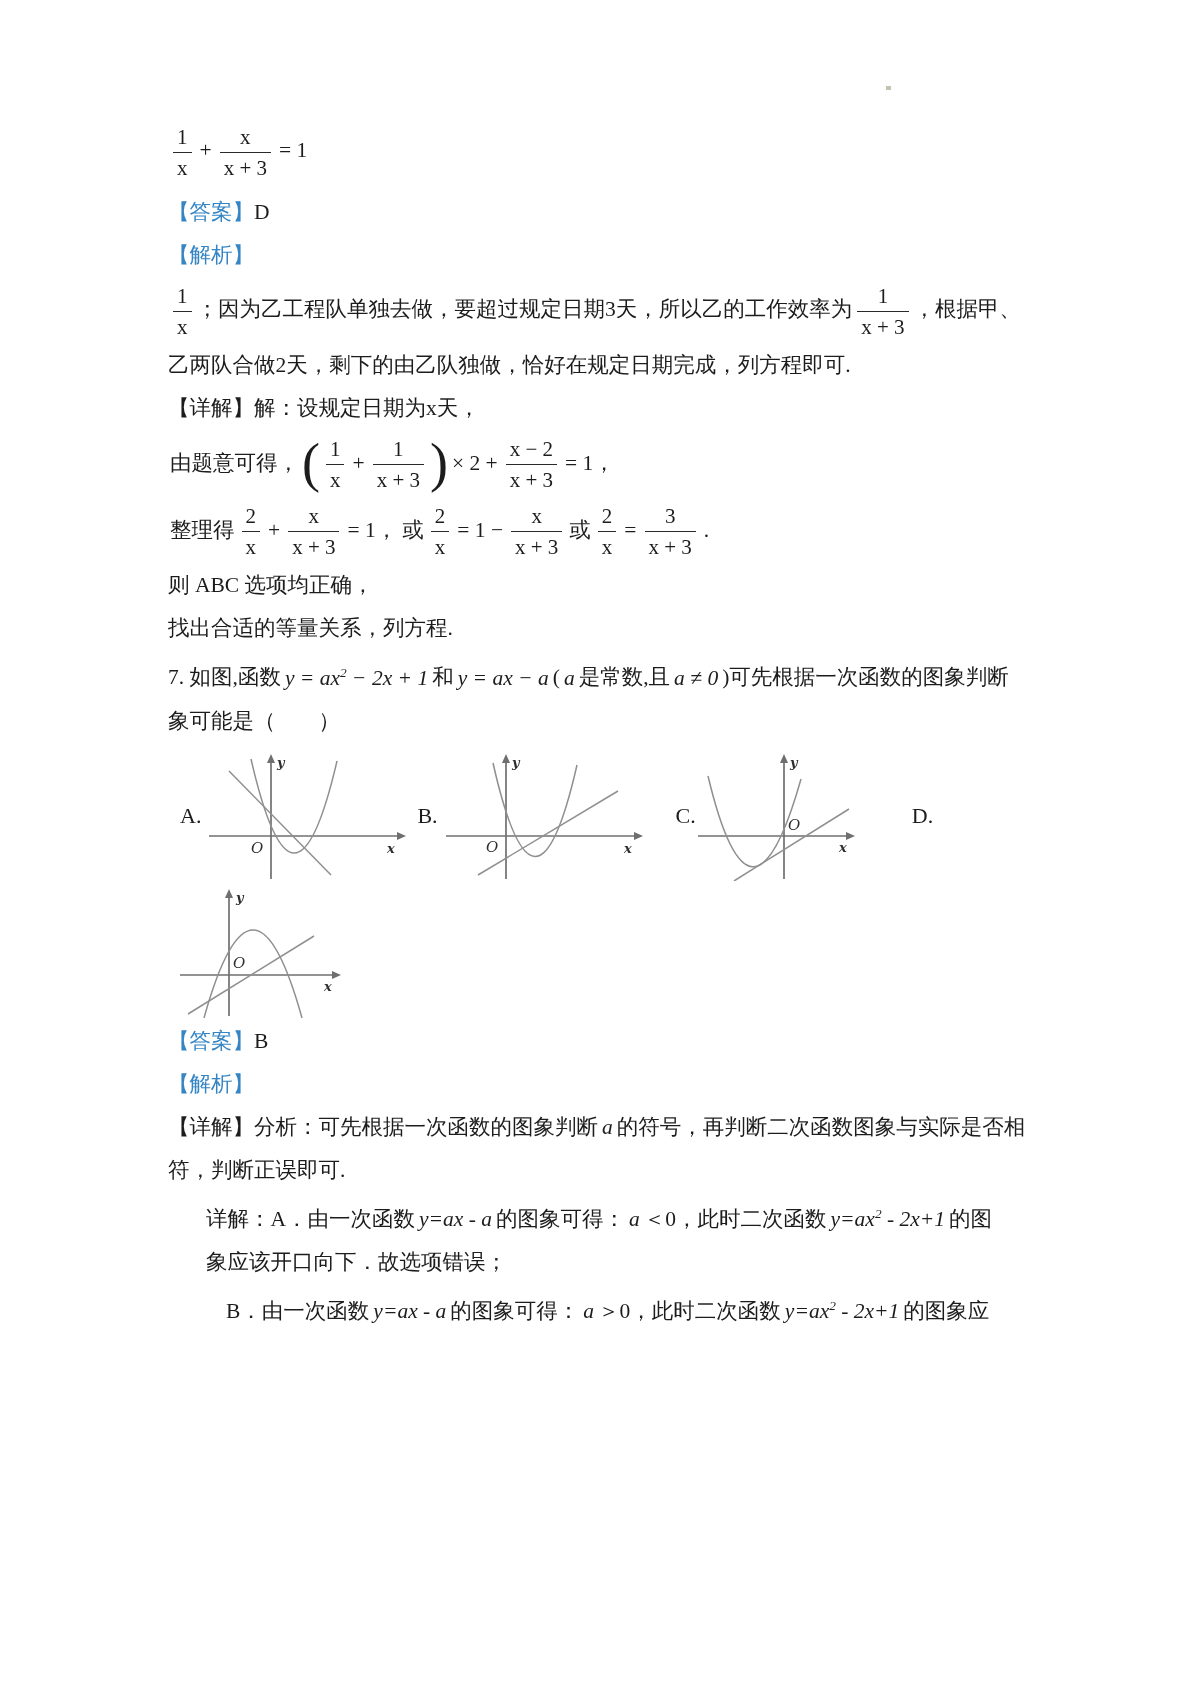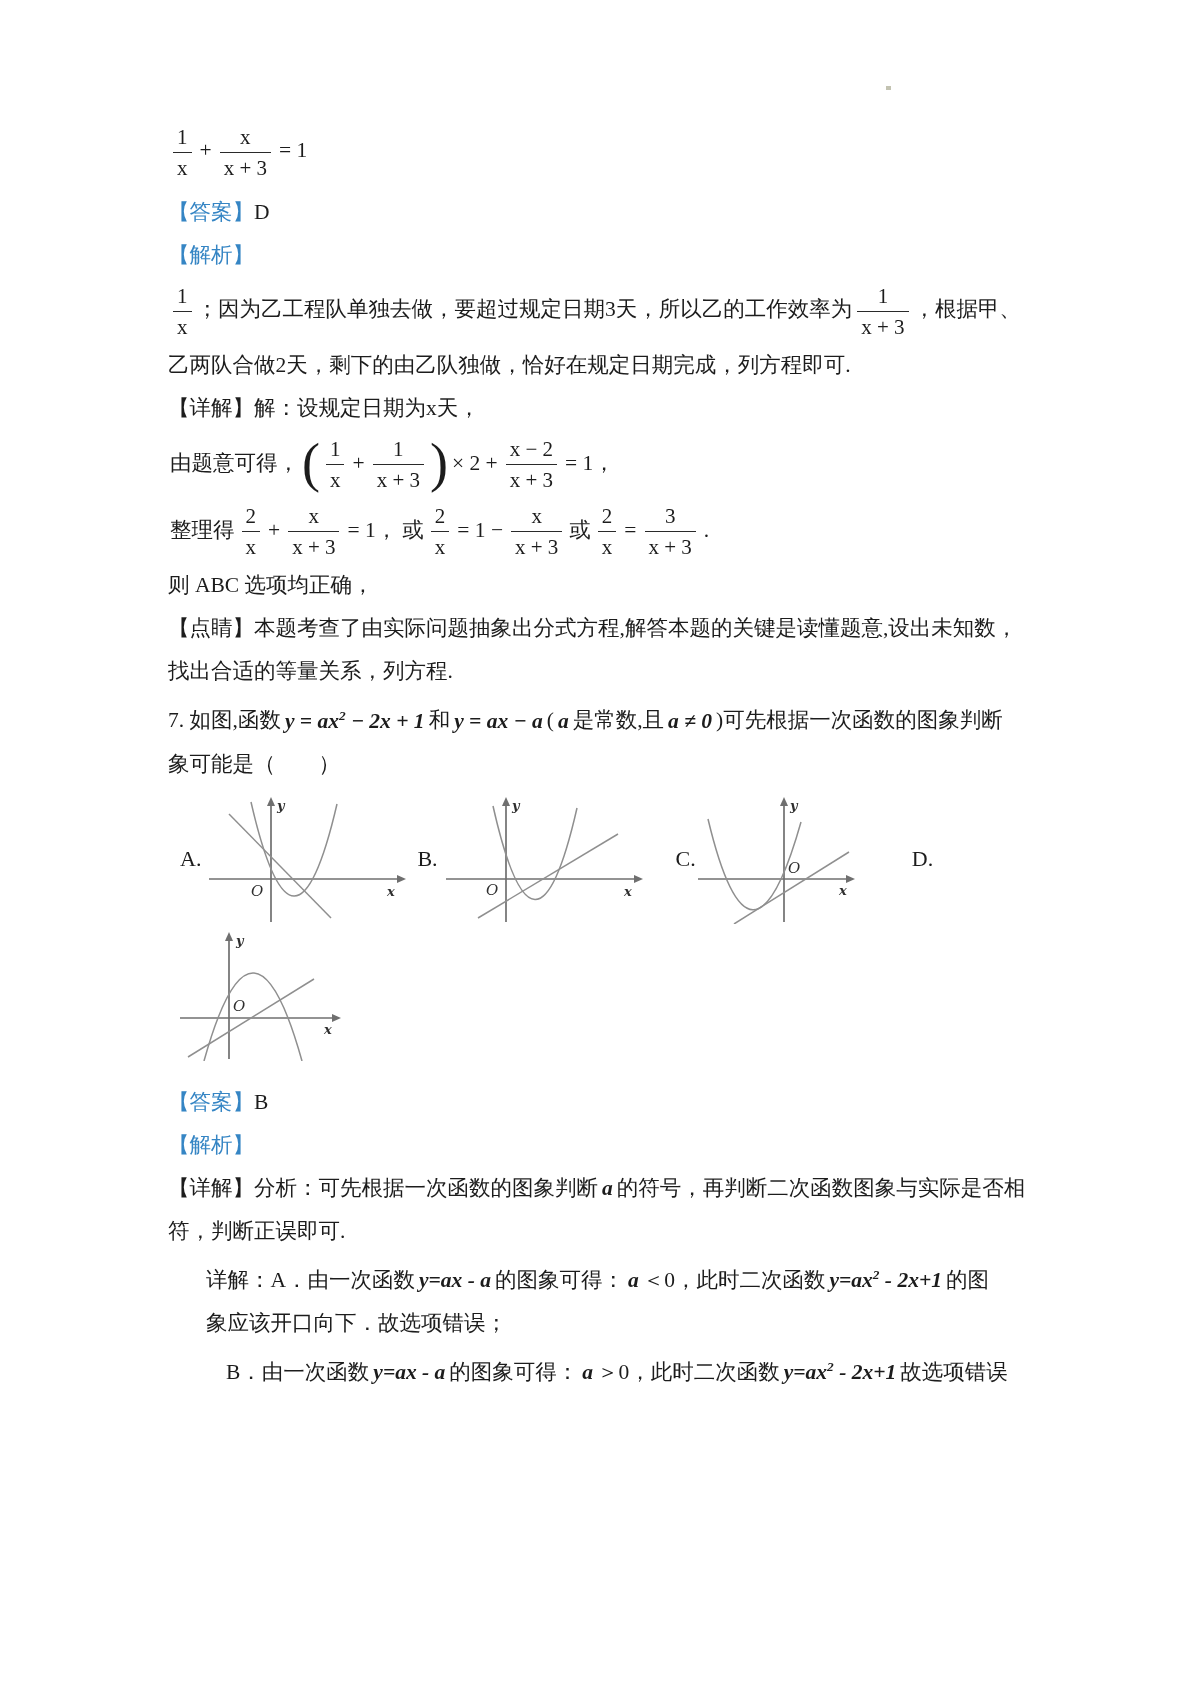--- a/index.html
+++ b/index.html
@@ -18,38 +18,38 @@
   .blue{color:var(--accent-blue);text-align:center;}
   
   .frac{display:inline-block;vertical-align:middle;text-align:center;margin:0 5px;line-height:1.05;font-size:21px;}
   .fn{display:block;padding:0 4px 4px;}
   .fd{display:block;border-top:1.7px solid #2a2a2a;padding:4px 4px 0;}
   .op{margin:0 3px;}
   .ct{margin:0 2px;text-align:right;}
   .eqp{margin:4px 0 14px 0;}
   .eq-line{margin:0 0 20px 0;font-size:21.5px;}
   .bigp{font-size:54px;font-weight:300;vertical-align:middle;line-height:0;position:relative;top:-2px;margin:0 1px;}
-  .mi{font-style:italic;margin:0 4px;font-weight:bold;}
+  .mi{font-style:italic;margin:0 4px;}
   sup{font-size:0.62em;font-style:italic;}
   .ind1{margin-left:38px;}
   .ind2{margin-left:58px;}
   
   .graphs-row{display:flex;align-items:flex-start;margin:14px 0 0 12px;}
   .opt-label{font-size:22px;line-height:26px;margin-top:52px;display:inline-block;}
   .lblB{margin-left:6px;}
   .lblC{margin-left:28px;}
   .lblD{margin-left:46px;}
   svg.graph{display:block;}
   .graph-d-row{margin:5px 0 0 -2px;}
   .ax{stroke:var(--axis-color);stroke-width:1.7;}
   .axf{fill:var(--axis-color);}
   .curve{stroke:var(--curve-color);stroke-width:1.5;fill:none;}
   .gt{font-family:"DejaVu Serif",serif;font-style:italic;font-weight:bold;font-size:13px;fill:#2f2f2f;}
   .gto{font-size:15px;font-weight:normal;}
-  .ans-gap{margin-top:28px;}
+  .ans-gap{margin-top:10px;}
   .artifact-dot{position:absolute;left:886px;top:86px;width:5px;height:4px;background:#b9b9a5;opacity:.85;}
 </style>
 </head>
 <body>
 
 <div class="artifact-dot"></div>
 
 <div class="page">
 
   <div class="eq-line">
@@ -67,21 +67,20 @@
 
   <p><span>【详解】</span><span>解：设规定日期为</span><span>x</span><span>天，</span></p>
 
   <p class="eqp"><span class="ct">由题意可得，</span><span class="bigp">(</span><span class="frac"><span class="fn">1</span><span class="fd">x</span></span><span class="op">+</span><span class="frac"><span class="fn">1</span><span class="fd">x + 3</span></span><span class="bigp">)</span><span class="op">× 2 +</span><span class="frac"><span class="fn">x − 2</span><span class="fd">x + 3</span></span><span class="op">= 1，</span></p>
 
   <p class="eqp"><span class="ct">整理得</span><span class="frac"><span class="fn">2</span><span class="fd">x</span></span><span class="op">+</span><span class="frac"><span class="fn">x</span><span class="fd">x + 3</span></span><span class="op">= 1，</span><span class="ct">或</span><span class="frac"><span class="fn">2</span><span class="fd">x</span></span><span class="op">= 1 −</span><span class="frac"><span class="fn">x</span><span class="fd">x + 3</span></span><span class="ct">或</span><span class="frac"><span class="fn">2</span><span class="fd">x</span></span><span class="op">=</span><span class="frac"><span class="fn">3</span><span class="fd">x + 3</span></span><span class="op">.</span></p>
 
   <p>则 ABC 选项均正确，</p>
 
 
-  <p><span>【点睛】</span><span>本题考查了由实际问题抽象出分式方程,解答本题的关键是读懂题意,设出未知数，</span></p>
 
   <p>找出合适的等量关系，列方程.</p>
 
   <p><span>7.</span> <span>如图,函数</span><span class="mi"><span>y = ax</span><sup>2</sup><span> − 2x + 1</span></span><span>和</span><span class="mi">y = ax − a</span><span>(</span><span class="mi">a</span><span>是常数,且</span><span class="mi">a ≠ 0</span><span>)可先根据一次函数的图象判断</span></p>
 
   <p>象可能是（　　）</p>
 
   <div class="graphs-row">
     <span class="opt-label">A.</span>
 
@@ -147,15 +146,15 @@
   <p><span class="blue">【解析】</span></p>
 
   <p><span>【详解】</span><span>分析：可先根据一次函数的图象判断</span><span class="mi">a</span><span>的符号，再判断二次函数图象与实际是否相</span></p>
 
   <p>符，判断正误即可.</p>
 
   <p class="ind1"><span>详解：A．由一次函数</span><span class="mi">y=ax - a</span><span>的图象可得：</span><span class="mi">a</span><span>＜0，此时二次函数</span><span class="mi"><span>y=ax</span><sup>2</sup><span> - 2x+1</span></span><span>的图</span></p>
 
   <p class="ind1">象应该开口向下．故选项错误；</p>
 
-  <p class="ind2"><span>B．由一次函数</span><span class="mi">y=ax - a</span><span>的图象可得：</span><span class="mi">a</span><span>＞0，此时二次函数</span><span class="mi"><span>y=ax</span><sup>2</sup><span> - 2x+1</span></span><span>故选项错误</span></p>
+  <p class="ind2"><span>B．由一次函数</span><span class="mi">y=ax - a</span><span>的图象可得：</span><span class="mi">a</span><span>＞0，此时二次函数</span><span class="mi"><span>y=ax</span><sup>2</sup><span> - 2x+1</span></span><span>的图象应</span></p>
 
 </div>
 
 </body></html>

